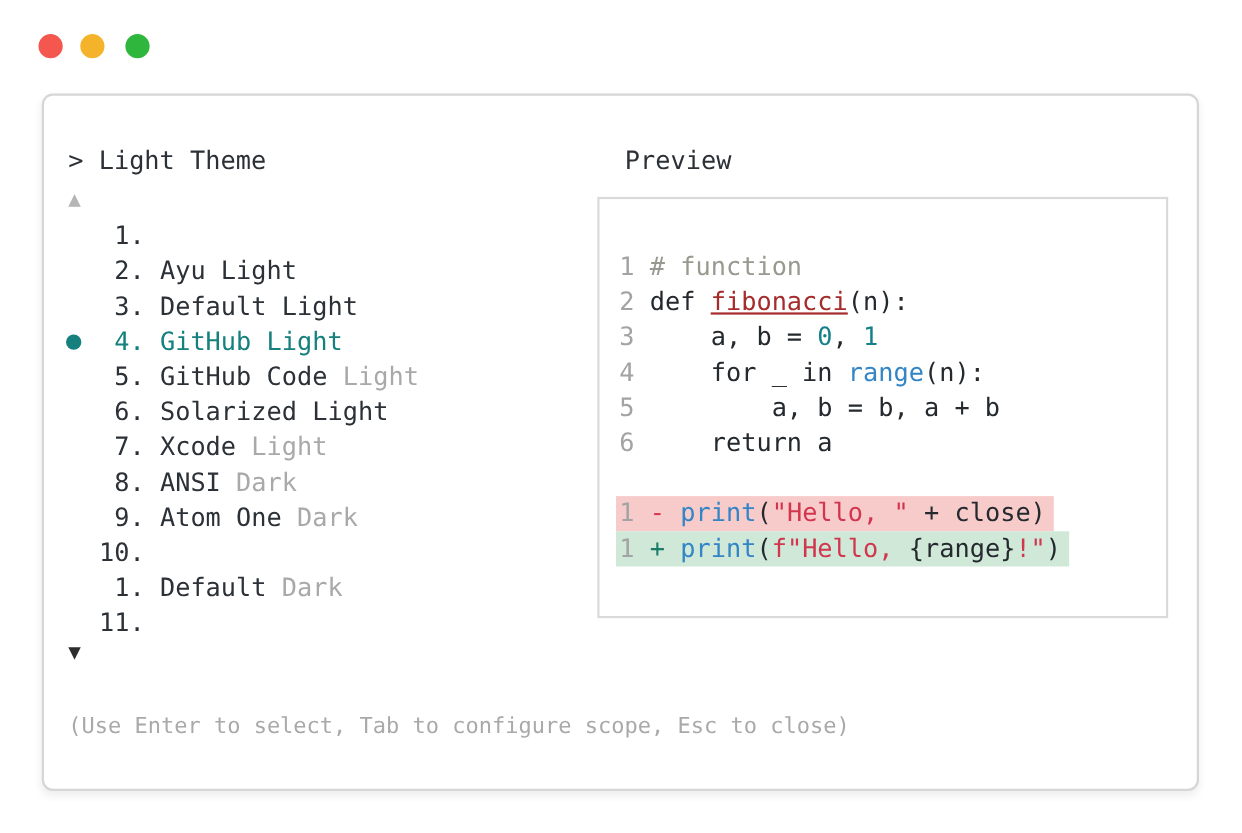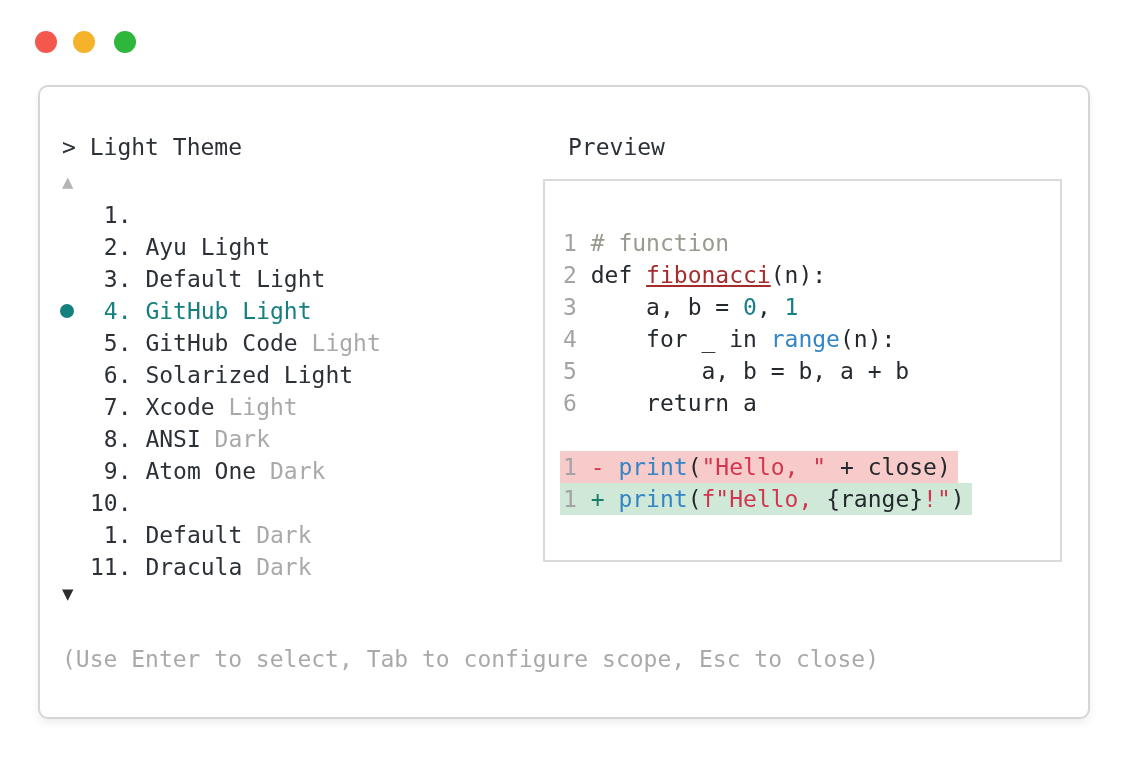--- a/index.html
+++ b/index.html
@@ -40,21 +40,21 @@
   .fn{color:var(--syntax-function,#a62c2c);text-decoration:underline;}
   .nl{color:var(--syntax-number,#14808a);}
   .bi{color:var(--syntax-builtin,#3385c6);margin-top:37px;}
   .st{color:var(--syntax-string,#d2364e);}
   .minus{color:var(--diff-minus,#d6374e);}
   .plus{color:var(--diff-plus,#1b7c68);}
   .dhl{display:inline-block;line-height:32px;padding:0 7px 0 3px;margin-left:-3px;}
   .dhl.removed{background:var(--diff-removed-bg,#f8cbcb);}
   .dhl.added{background:var(--diff-added-bg,#cfe8d7);}
 
-  .hint{position:absolute;left:22px;top:556px;font-size:23px;line-height:32px;white-space:pre;
+  .hint{position:absolute;left:22px;top:556px;font-size:20px;line-height:32px;white-space:pre;
         color:var(--dim-text,#a9a9a9);}
 </style>
 </head>
 <body>
 
 <div class="stage">
 
   <span class="tl red"></span>
   <span class="tl yellow"></span>
   <span class="tl green"></span>
@@ -72,21 +72,21 @@
       <div class="row"><span class="dot"></span><span class="num"> 2.</span><span class="lbl"><span class="main">Ayu Light</span><span class="dim"></span></span></div>
       <div class="row"><span class="dot"></span><span class="num"> 3.</span><span class="lbl"><span class="main">Default Light</span><span class="dim"></span></span></div>
       <div class="row selected"><span class="dot"><i></i></span><span class="num"> 4.</span><span class="lbl"><span class="main">GitHub Light</span><span class="dim"></span></span></div>
       <div class="row"><span class="dot"></span><span class="num"> 5.</span><span class="lbl"><span class="main">GitHub Code</span><span class="dim"> Light</span></span></div>
       <div class="row"><span class="dot"></span><span class="num"> 6.</span><span class="lbl"><span class="main">Solarized Light</span><span class="dim"></span></span></div>
       <div class="row"><span class="dot"></span><span class="num"> 7.</span><span class="lbl"><span class="main">Xcode</span><span class="dim"> Light</span></span></div>
       <div class="row"><span class="dot"></span><span class="num"> 8.</span><span class="lbl"><span class="main">ANSI</span><span class="dim"> Dark</span></span></div>
       <div class="row"><span class="dot"></span><span class="num"> 9.</span><span class="lbl"><span class="main">Atom One</span><span class="dim"> Dark</span></span></div>
       <div class="row"><span class="dot"></span><span class="num">10.</span></div>
       <div class="row"><span class="dot"></span><span class="num">1.</span><span class="lbl"><span class="main">Default</span><span class="dim"> Dark</span></span></div>
-      <div class="row"><span class="dot"></span><span class="num">11.</span><span class="lbl"><span class="main">Dracula</span><span class="dim"> Dark</span></span></div>
+      <div class="row"><span class="dot"></span><span class="num">11.</span></div>
     </div>
 
     <div class="scroll down">▼</div>
 
     <div class="preview-box">
       <div class="cl"><span class="ln">1 </span><span class="cm"># function</span></div>
       <div class="cl"><span class="ln">2 </span><span>def </span><span class="fn">fibonacci</span><span>(n):</span></div>
       <div class="cl"><span class="ln">3 </span><span>    a, b = </span><span class="nl">0</span><span>, </span><span class="nl">1</span></div>
       <div class="cl"><span class="ln">4 </span><span>    for _ in </span><span class="bi">range</span><span>(n):</span></div>
       <div class="cl"><span class="ln">5 </span><span>        a, b = b, a + b</span></div>

